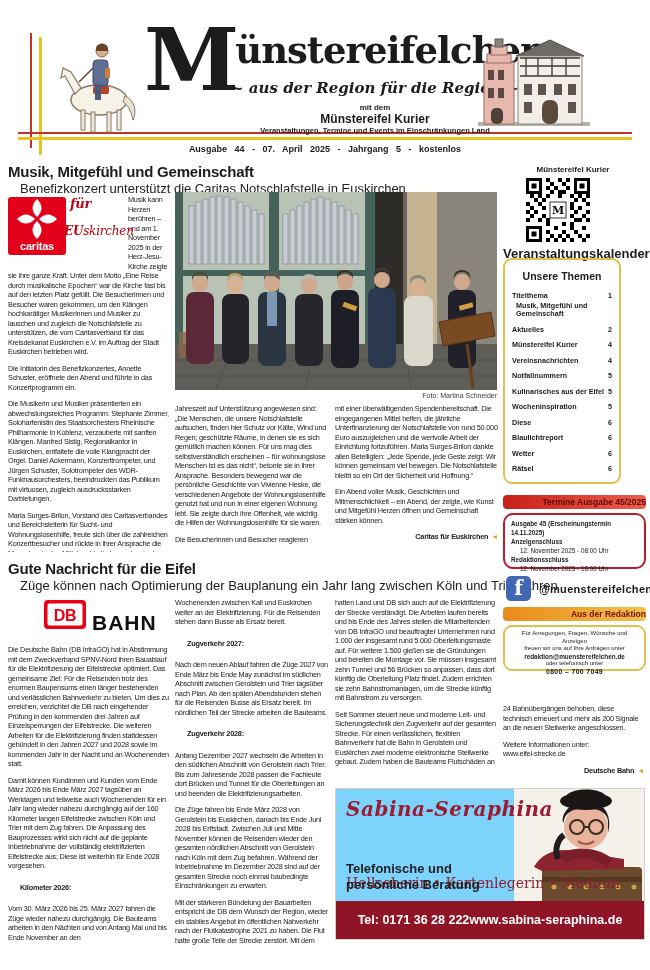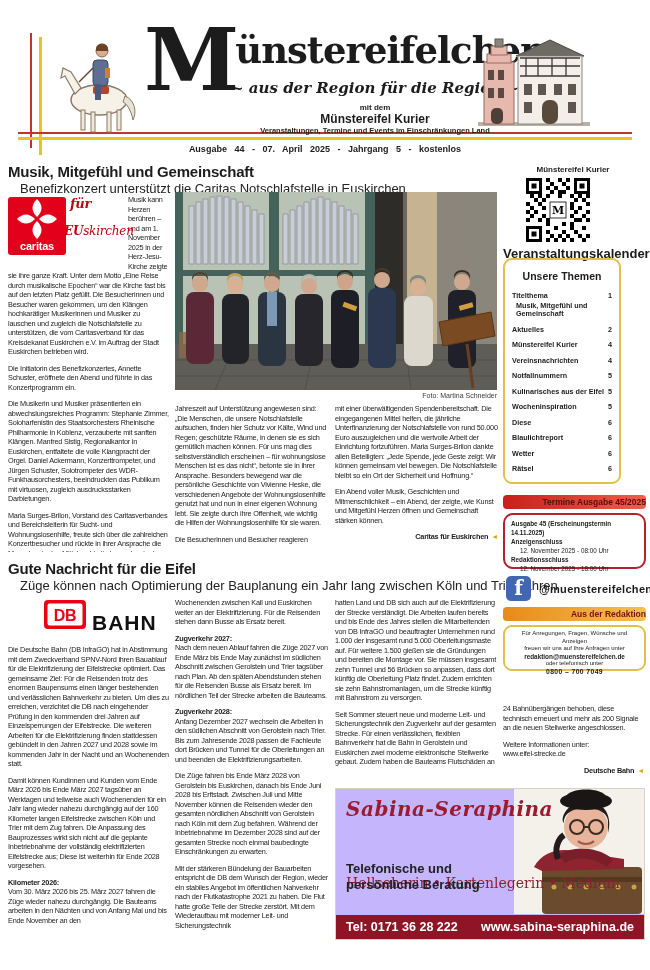--- a/index.html
+++ b/index.html
@@ -22,21 +22,21 @@
   .kurier-sub{font-size:7.5px;font-weight:bold;margin-left:60px;}
   .issue-line{position:absolute;left:150px;top:144px;width:350px;text-align:center;
               font-size:9px;font-weight:bold;word-spacing:5px;}
   
   .h1{position:absolute;left:8px;font-size:15px;font-weight:bold;letter-spacing:-.2px;}
   .h2{position:absolute;left:20px;font-size:13px;font-weight:normal;color:#222;}
   
   .col{position:absolute;overflow:hidden;font-size:7.3px;line-height:9.5px;letter-spacing:-.22px;
        hyphens:auto;}
   .col p{margin:0 0 7px 0;}
-  .runhead{font-weight:bold;margin:0 !important;}
+  .runhead{font-weight:bold;margin:12px !important;}
   .byline{display:flex;justify-content:flex-end;align-items:center;gap:3px;font-weight:bold;}
   .gold-arrow::before{content:"◄";color:#d9a800;font-size:7px;}
   
   .photo{position:absolute;left:175px;top:192px;width:322px;height:198px;}
   .credit{position:absolute;left:175px;top:392px;width:322px;text-align:right;font-size:7px;color:#3a3a3a;}
   
   .caritas-block{float:left;width:114px;height:64px;position:relative;margin:2px 6px 3px 0;}
   .caritas-fuer{position:absolute;left:62px;top:2px;font-family:"DejaVu Serif",serif;font-style:italic;
                 font-size:13px;color:#c00010;font-weight:bold;}
   .caritas-eu-line{position:absolute;left:56px;top:30px;color:#c00010;white-space:nowrap;}
@@ -67,29 +67,29 @@
   .fb-icon{width:25px;height:25px;border-radius:5px;background:#4267B2;color:#fff;
            font-family:"DejaVu Serif",serif;font-weight:bold;font-size:20px;text-align:center;line-height:24px;}
   .fb-handle{font-size:11px;font-weight:bold;letter-spacing:.3px;}
   .redaktion-box{position:absolute;left:503px;top:625px;width:143px;height:46px;border:2px solid #e3bf4d;
                  border-radius:9px;padding:3px 5px;box-sizing:border-box;font-size:6px;line-height:7.6px;
                  text-align:center;}
   .redaktion-box .em{font-weight:bold;font-size:6.4px;}
   .redaktion-box .ph{font-weight:bold;font-size:6.8px;letter-spacing:.4px;}
   .col4{left:503px;top:704px;width:141px;height:80px;}
   
-  .ad{position:absolute;left:335px;top:788px;width:310px;height:152px;background:#c4b5fd;
+  .ad{position:absolute;left:335px;top:788px;width:310px;height:152px;background:#7dd3fc;
       border:1px solid #d8d2c4;box-sizing:border-box;overflow:hidden;}
   .ad-name{position:absolute;left:10px;top:8px;font-family:"DejaVu Serif",serif;font-style:italic;
            font-weight:bold;font-size:20px;color:#9c1b30;letter-spacing:.5px;}
   .ad-roles{position:absolute;left:10px;top:44px;font-family:"DejaVu Serif",serif;font-size:14px;color:#8c2030;margin-top:42px;}
   .ad-offer{position:absolute;left:10px;top:72px;font-size:13px;font-weight:bold;color:#222;line-height:16px;}
   .ad-photo{position:absolute;right:0;top:0;width:130px;height:125px;}
-  .ad-bar{position:absolute;left:0;bottom:0;width:100%;height:24px;background:#8e1426;color:#fff;
-          display:flex;justify-content:space-between;align-items:center;padding:0 10px;box-sizing:border-box;
+  .ad-bar{position:absolute;left:0;bottom:0;width:100%;height:38px;background:#8e1426;color:#fff;
+          display:flex;justify-content:center;align-items:center;padding:0 10px;box-sizing:border-box;
           font-size:12.5px;font-weight:bold;}
   svg{display:block;}
 </style>
 </head>
 <body>
 
 <div class="page">
 
   <div class="regline rl-v-red"></div>
   <div class="regline rl-v-yel"></div>

